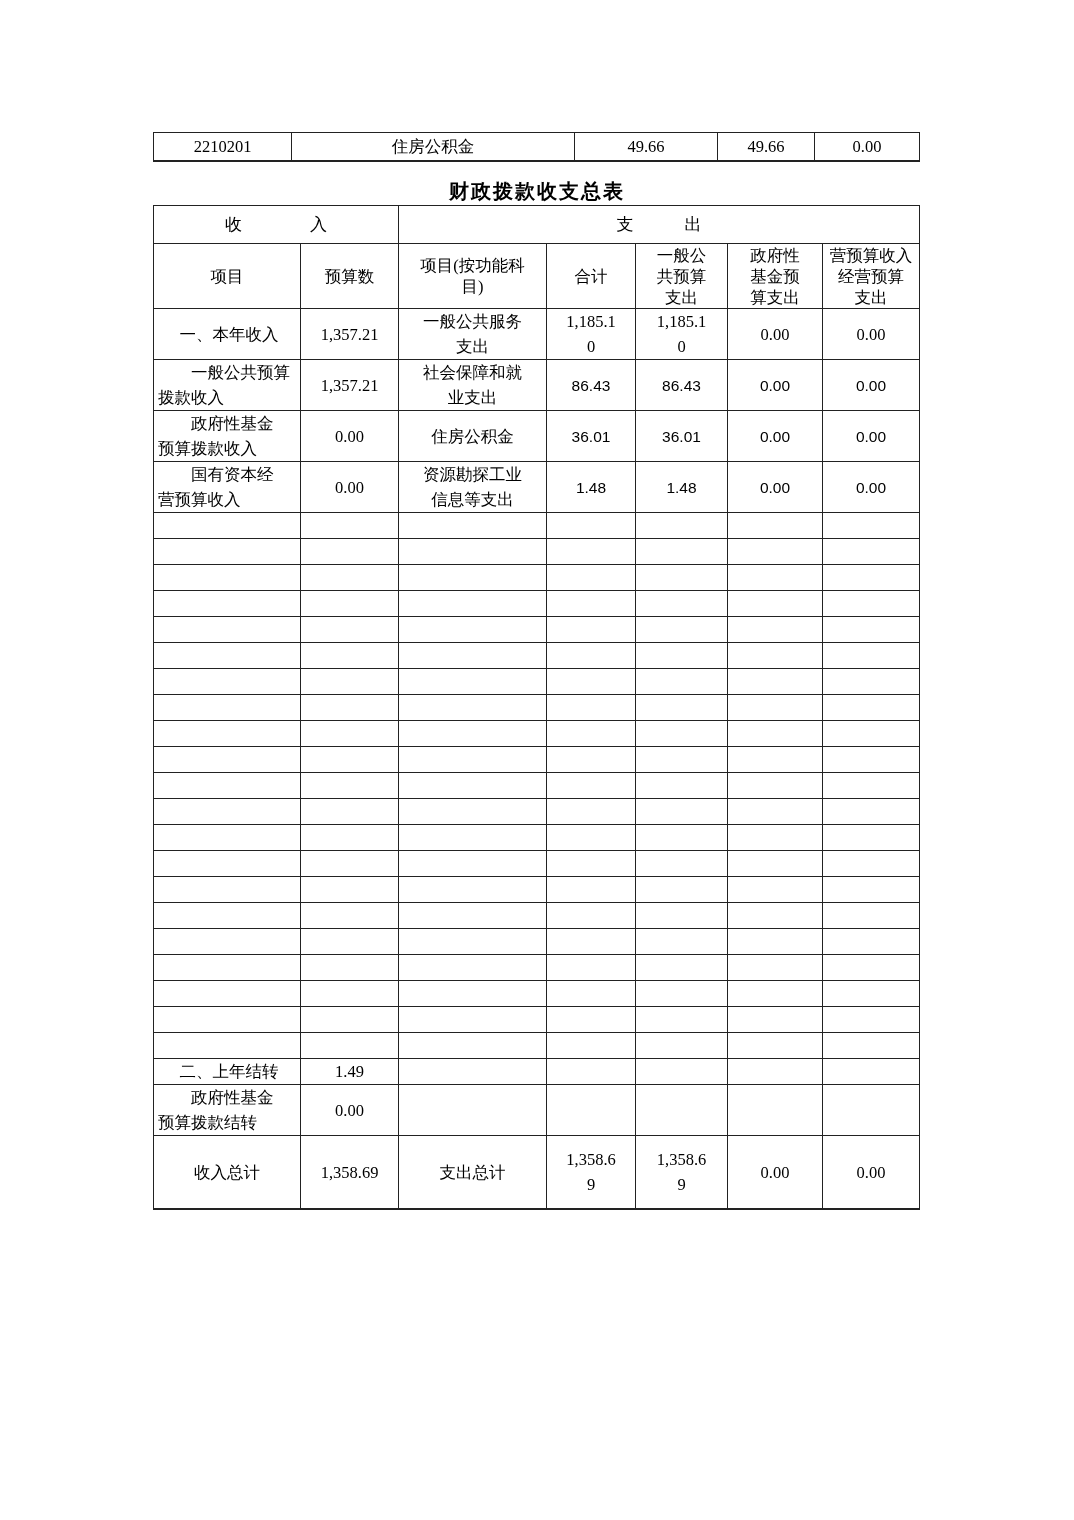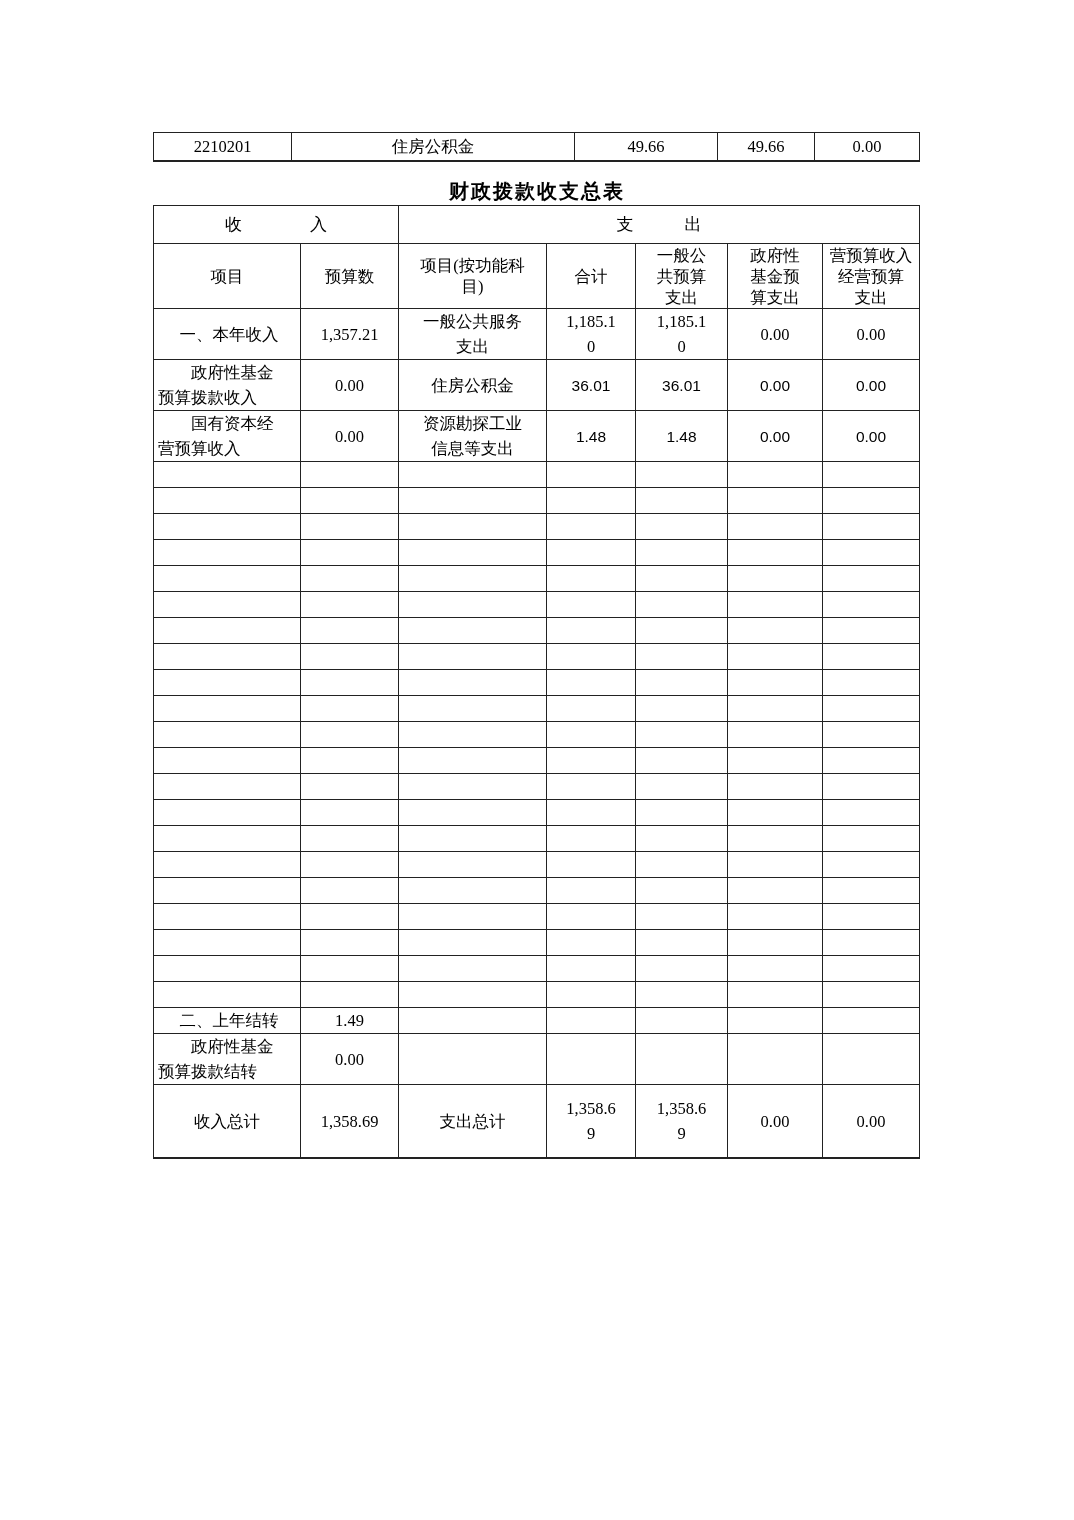--- a/index.html
+++ b/index.html
@@ -117,20 +117,30 @@
           <td>一般公共服务
 支出</td>
           <td>1,185.1
 0</td>
           <td>1,185.1
 0</td>
           <td>0.00</td>
           <td>0.00</td>
         </tr>
         <tr>
+          <td class="ind">一般公共预算拨款收入</td>
+          <td>1,357.21</td>
+          <td>社会保障和就
+业支出</td>
+          <td class="sans">86.43</td>
+          <td class="sans">86.43</td>
+          <td class="sans">0.00</td>
+          <td class="sans">0.00</td>
+        </tr>
+        <tr>
           <td class="ind">政府性基金
 预算拨款收入</td>
           <td>0.00</td>
           <td>住房公积金</td>
           <td class="sans">36.01</td>
           <td class="sans">36.01</td>
           <td class="sans">0.00</td>
           <td class="sans">0.00</td>
         </tr>
         <tr>

